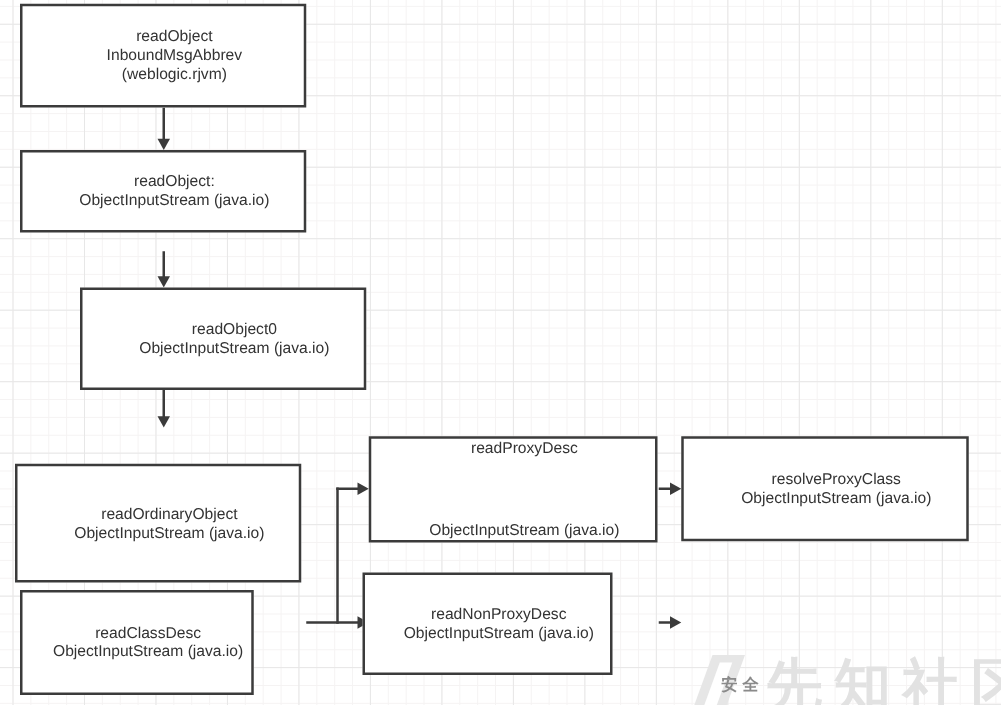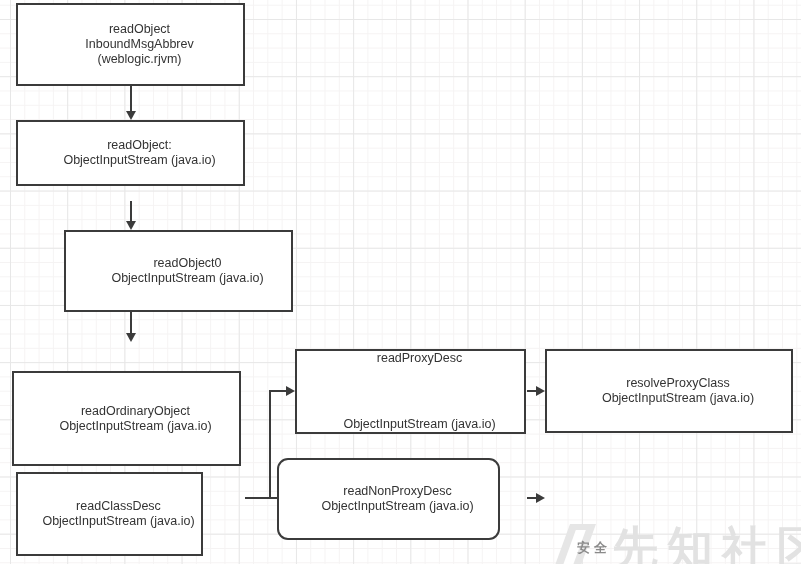--- a/index.html
+++ b/index.html
@@ -38,23 +38,23 @@
   }
 
   
   .n1 { left: 16px;  top: 3px;   width: 229px; height: 83px; }
   .n2 { left: 16px;  top: 120px; width: 229px; height: 66px; }
   .n3 { left: 16px;  top: 230px; width: 229px; height: 82px; margin-left: 48px; }
   .n4 { left: 12px;  top: 343px; width: 229px; height: 95px; margin-top: 28px; }
   .n5 { left: 16px;  top: 472px; width: 187px; height: 84px; }
   
   .n6 { left: 295px; top: 349px; width: 231px; height: 85px; justify-content: space-between; }
-  .n8 { left: 277px; top: 458px; width: 223px; height: 82px; border-radius: 11px; }
+  .n8 { left: 290px; top: 458px; width: 200px; height: 82px; }
   
-  .n7 { left: 545px; top: 349px; width: 248px; height: 84px; }
+  .n7 { left: 545px; top: 349px; width: 230px; height: 84px; }
   .n9 { left: 545px; top: 457px; width: 230px; height: 84px; }
 
   .seg { position: absolute; background: #3b3b3b; z-index: 1; }
   .head-down {
     position: absolute; width: 0; height: 0; z-index: 1;
     border-left: 5px solid transparent; border-right: 5px solid transparent;
     border-top: 9px solid #3b3b3b;
   }
   .head-right {
     position: absolute; width: 0; height: 0; z-index: 1;

